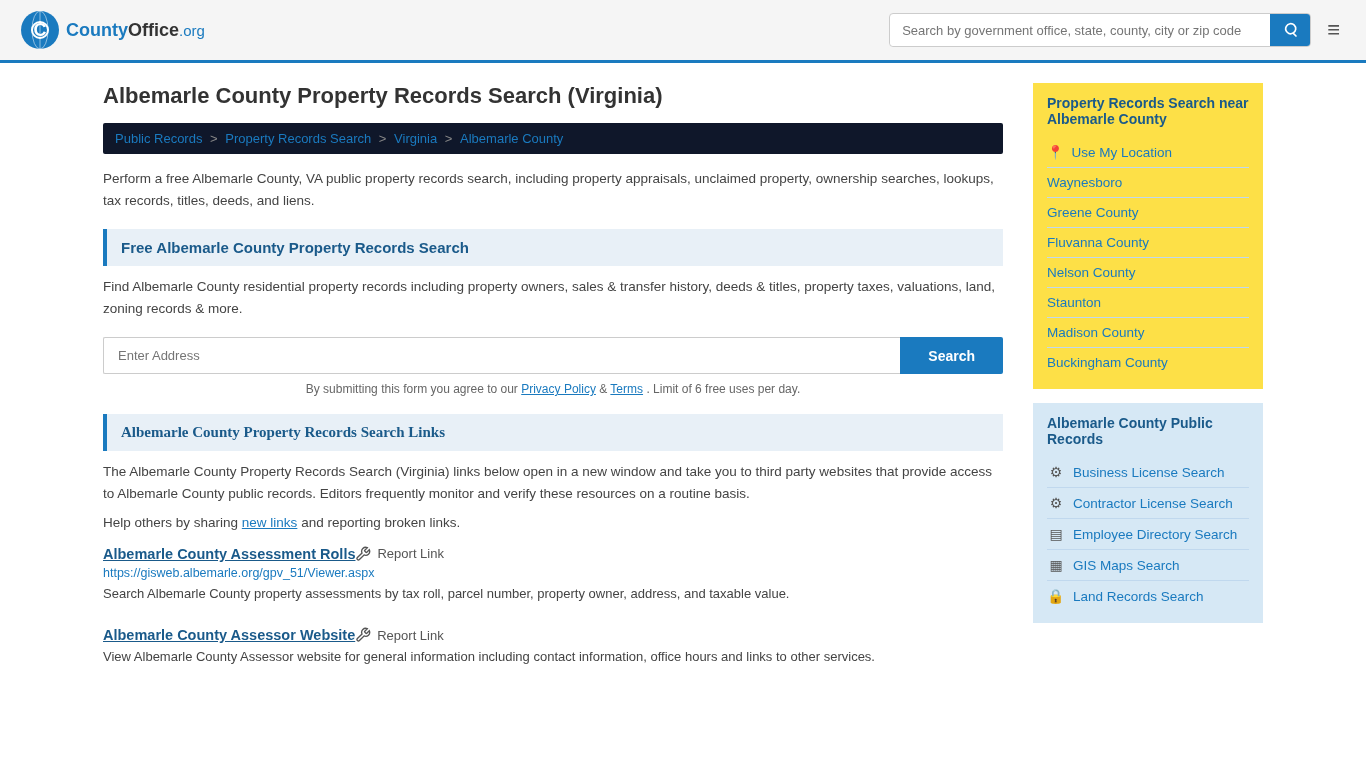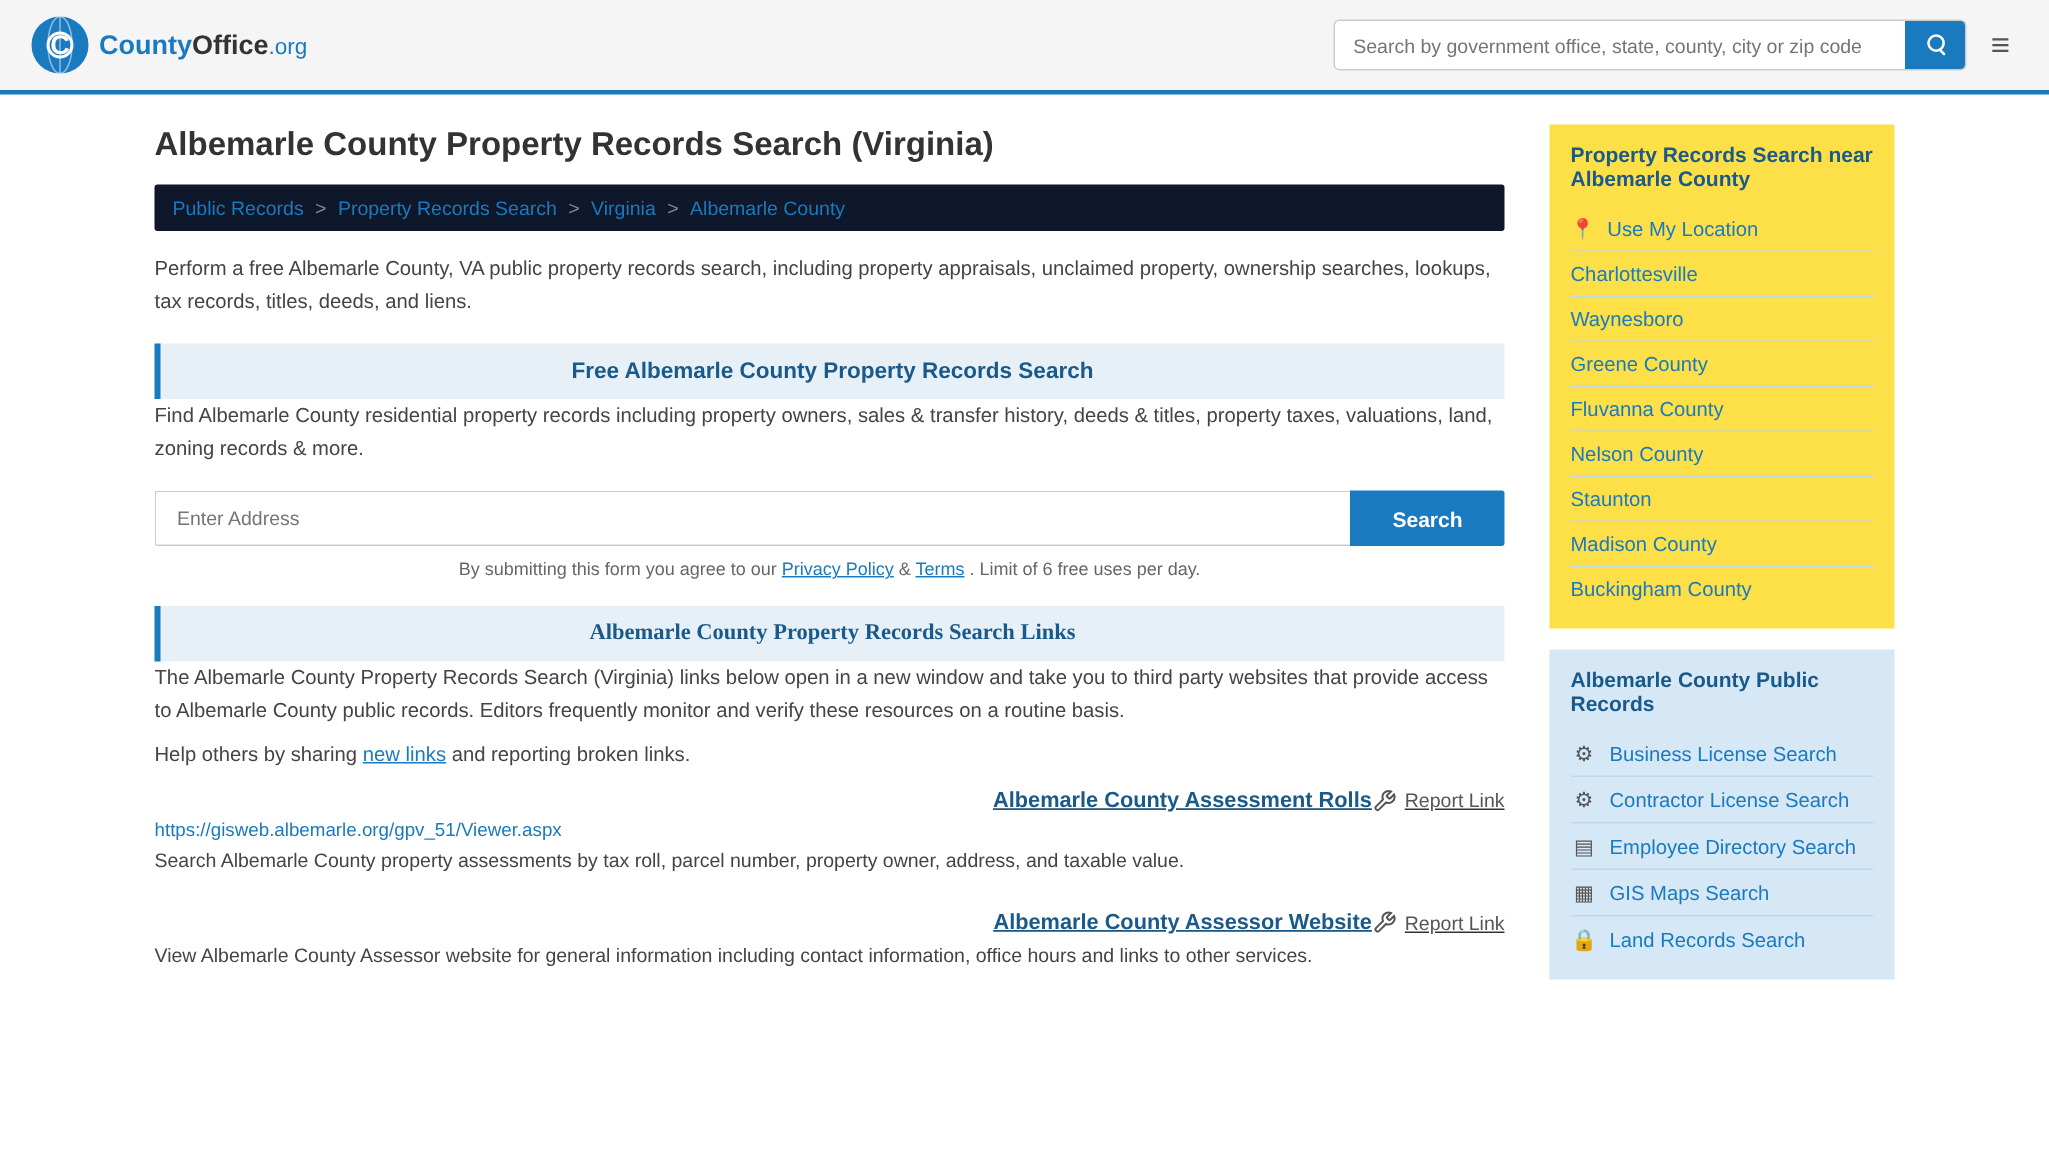--- a/index.html
+++ b/index.html
@@ -102,22 +102,22 @@
       font-size: 13.5px;
       color: #444;
       line-height: 1.6;
       margin-bottom: 18px;
     }
 
     
     .section-box {
       background: #e8f0f7;
       padding: 10px 14px;
+      margin-bottom: 10px;
       border-left: 4px solid #1a7abf;
-      text-align: center;
     }
     .section-box h2 {
       font-size: 15px;
       font-weight: bold;
       color: #1a5a8a;
     }
 
     
     .search-form-area {
       margin-bottom: 6px;
@@ -167,24 +167,23 @@
       margin-bottom: 16px;
     }
     .share-line a { color: #1a7abf; text-decoration: underline; }
 
     
     .resource-card {
       margin-bottom: 24px;
     }
     .resource-header {
       display: flex;
-      justify-content: flex-end;
+      justify-content: flex-start;
       align-items: flex-start;
       margin-bottom: 4px;
-      text-decoration: underline;
     }
     .resource-title {
       font-size: 14.5px;
       font-weight: bold;
       color: #1a5a8a;
       text-decoration: underline;
       cursor: pointer;
     }
     .report-link {
       display: flex;
@@ -372,23 +371,20 @@
 
     <div class="sidebar-section">
       <h3>Property Records Search near Albemarle County</h3>
 
       <div class="sidebar-item">
         <span class="location-icon">📍</span>
         <a href="#">Use My Location</a>
       </div>
 
       <div class="sidebar-item">
-        <a href="#">Charlottesville</a>
-      </div>
-      <div class="sidebar-item">
         <a href="#">Waynesboro</a>
       </div>
       <div class="sidebar-item">
         <a href="#">Greene County</a>
       </div>
       <div class="sidebar-item">
         <a href="#">Fluvanna County</a>
       </div>
       <div class="sidebar-item">
         <a href="#">Nelson County</a>

